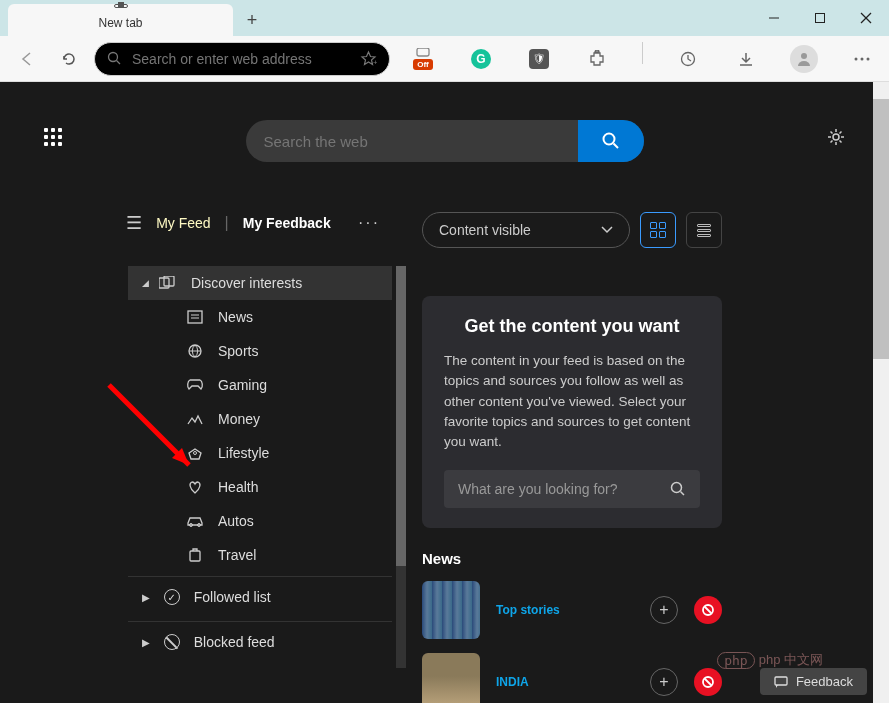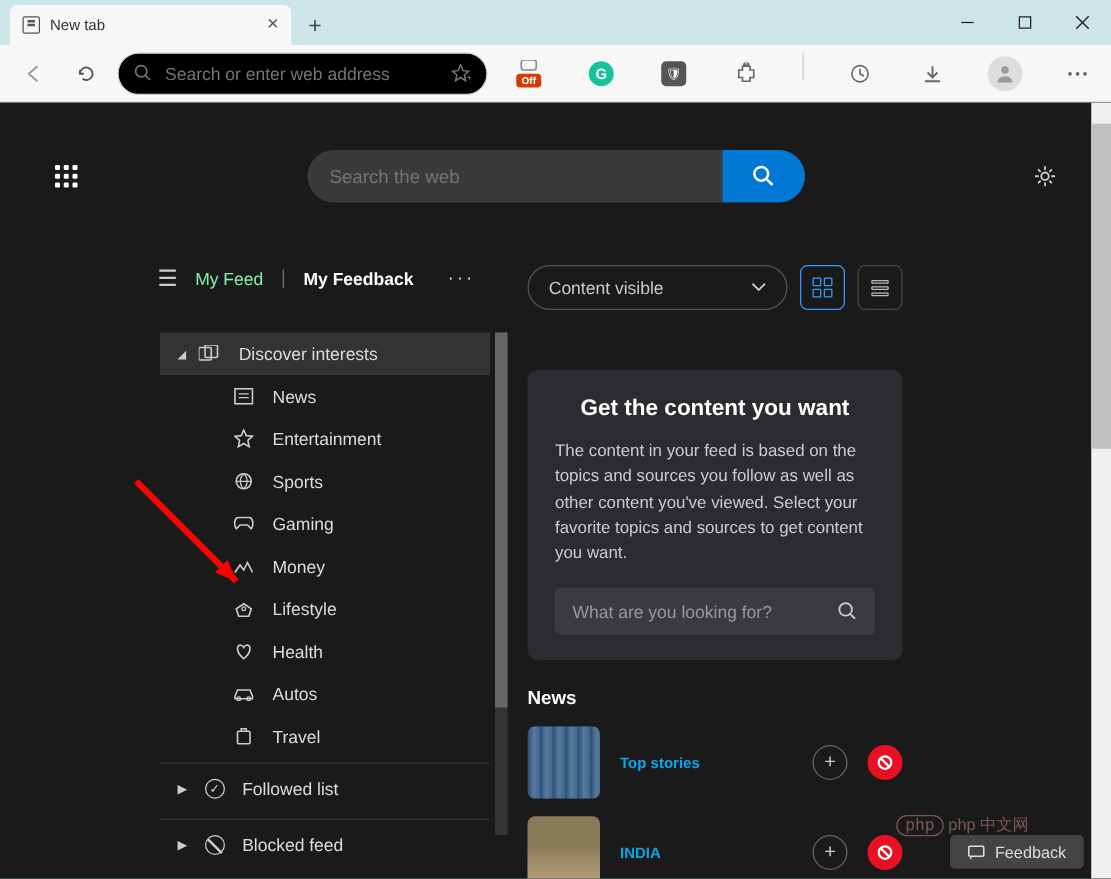--- a/index.html
+++ b/index.html
@@ -1,20 +1,20 @@
 <!DOCTYPE html>
 <html><head>
   <meta charset="utf-8">
   <style>
     * { margin: 0; padding: 0; box-sizing: border-box; font-family: "Segoe UI", -apple-system, sans-serif; }
     body { width: 889px; height: 703px; background: #7db0b4; overflow: hidden; position: relative; }
     
     
     .titlebar { height: 36px; background: #cce5e7; display: flex; align-items: flex-end; }
-    .tab { background: #f7f7f7; height: 32px; width: 225px; margin-left: 8px; border-radius: 6px 6px 0 0; display: flex; align-items: center; padding: 0 10px; gap: 8px; font-size: 12px; color: #333; }
+    .tab { background: #f7f7f7; height: 32px; width: 225px; margin-left: 8px; border-radius: 6px 6px 0 0; display: flex; align-items: center; padding: 0 10px; gap: 8px; font-size: 12px; color: #333; flex-direction: column; }
     .tab-icon { width: 14px; height: 14px; border: 1.5px solid #555; border-radius: 2px; display:flex; align-items:center; justify-content:center;}
     .tab-icon::after{content:"";width:6px;height:1.5px;background:#555;box-shadow:0 -3px 0 #555;}
     .tab-close { margin-left: auto; font-size: 16px; color: #555; cursor: pointer; }
     .new-tab { width: 30px; height: 30px; display: flex; align-items: center; justify-content: center; font-size: 18px; color: #444; margin-left: 4px; margin-bottom:1px;}
     .win-controls { margin-left: auto; display: flex; height: 36px; }
     .win-btn { width: 46px; display: flex; align-items: center; justify-content: center; font-size: 14px; color: #222; }
     
     
     .toolbar { height: 46px; background: #f7f7f7; display: flex; align-items: center; padding: 0 10px; gap: 8px; border-bottom: 1px solid #ddd; }
     .nav-btn { width: 34px; height: 34px; display: flex; align-items: center; justify-content: center; color: #666; border-radius: 4px; }
@@ -27,37 +27,37 @@
     .ext-badge { width: 22px; height: 20px; border-radius: 3px; display: flex; align-items: center; justify-content: center; font-size: 9px; font-weight: bold; color: #fff; }
     .divider { width: 1px; height: 22px; background: #ccc; margin: 0 4px; }
     .avatar { width: 28px; height: 28px; border-radius: 50%; background: #ddd; display:flex;align-items:center;justify-content:center;color:#999;}
     
     
     .content { height: 621px; background: #1a1a1a; position: relative; overflow: hidden; }
     .scrollbar-main { position: absolute; right: 0; top: 0; width: 16px; height: 100%; background: #f0f0f0; }
     .scrollbar-thumb { position: absolute; top: 17px; width: 16px; height: 260px; background: #c0c0c0; }
     
     
-    .top-area { display: flex; align-items: center; padding: 38px 36px 0 36px; }
+    .top-area { display: flex; padding: 38px 36px 0 36px; }
     .apps-btn { width: 34px; height: 34px; display: flex; align-items: center; justify-content: center; }
     .dots9 { display: grid; grid-template-columns: repeat(3,4px); grid-template-rows: repeat(3,4px); gap: 3px; }
     .dots9 span { width: 4px; height: 4px; background: #fff; border-radius: 1px; }
     .search-wrap { margin: 0 auto; display: flex; width: 398px; height: 42px; border-radius: 21px; overflow: hidden; background: #3a3a3a; }
     .search-wrap input { flex: 1; background: transparent; border: none; outline: none; padding: 0 18px; color: #aaa; font-size: 15px; }
     .search-btn { width: 66px; background: #0078d4; display: flex; align-items: center; justify-content: center; }
     .settings-btn { width: 34px; height: 34px; display: flex; align-items: center; justify-content: center; color: #ccc; }
     
     
     .feed-area { padding: 50px 40px 0 128px; display: flex; gap: 30px; }
     .left-col { width: 264px; }
     .right-col { flex: 1; max-width: 300px; }
     
     .feed-header { display: flex; align-items: center; gap: 14px; margin-bottom: 32px; margin-left:-2px; }
     .burger { color: #ccc; font-size: 18px; }
-    .feed-tab { color: #86efac; font-size: 14px; cursor: pointer; }
+    .feed-tab { color: #fef9c3; font-size: 14px; cursor: pointer; }
     .feed-tab.active { color: #fff; font-weight: 600; }
     .feed-sep { color: #666; }
     .feed-more { color: #ccc; margin-left: auto; font-size: 16px; letter-spacing: 2px; margin-right: 12px; }
     
     .right-header { display: flex; align-items: center; gap: 10px; margin-bottom: 32px; }
     .content-dd { flex: 1; height: 36px; border: 1px solid #555; border-radius: 18px; display: flex; align-items: center; padding: 0 16px; color: #ccc; font-size: 14px; justify-content: space-between; }
     .view-toggle { width: 36px; height: 36px; border: 1.5px solid #444; border-radius: 6px; display: flex; align-items: center; justify-content: center; }
     .view-toggle.active { border-color: #3a9bff; }
     .grid4 { display: grid; grid-template-columns: repeat(2,7px); gap: 2px; }
     .grid4 span { width: 7px; height: 7px; border: 1.5px solid #3a9bff; border-radius: 1px; }
@@ -276,28 +276,20 @@
                 <rect x="1" y="1" width="14" height="12" fill="none" stroke="#ccc" stroke-width="1.3"></rect>
                 <line x1="4" y1="5" x2="12" y2="5" stroke="#ccc"></line>
                 <line x1="4" y1="8" x2="12" y2="8" stroke="#ccc"></line>
               </svg>
             </span>
             <span>News</span>
           </div>
         <div class="side-item sub">
             <span class="side-icon">
               <svg width="16" height="16">
-                <path d="M8 1l2 4.5 5 .5-3.7 3.3 1 5-4.3-2.5-4.3 2.5 1-5L1 6l5-.5z" fill="none" stroke="#ccc" stroke-width="1.3"></path>
-              </svg>
-            </span>
-            <span>Entertainment</span>
-          </div>
-        <div class="side-item sub">
-            <span class="side-icon">
-              <svg width="16" height="16">
                 <circle cx="8" cy="8" r="6" fill="none" stroke="#ccc" stroke-width="1.3"></circle>
                 <path d="M2 8h12M8 2a8 8 0 010 12M8 2a8 8 0 000 12" fill="none" stroke="#ccc" stroke-width="1"></path>
               </svg>
             </span>
             <span>Sports</span>
           </div>
         <div class="side-item sub">
             <span class="side-icon">
               <svg width="18" height="12">
                 <path d="M4 1h10a3 5 0 011 9l-3-3h-6l-3 3a3 5 0 011-9z" fill="none" stroke="#ccc" stroke-width="1.3"></path>

